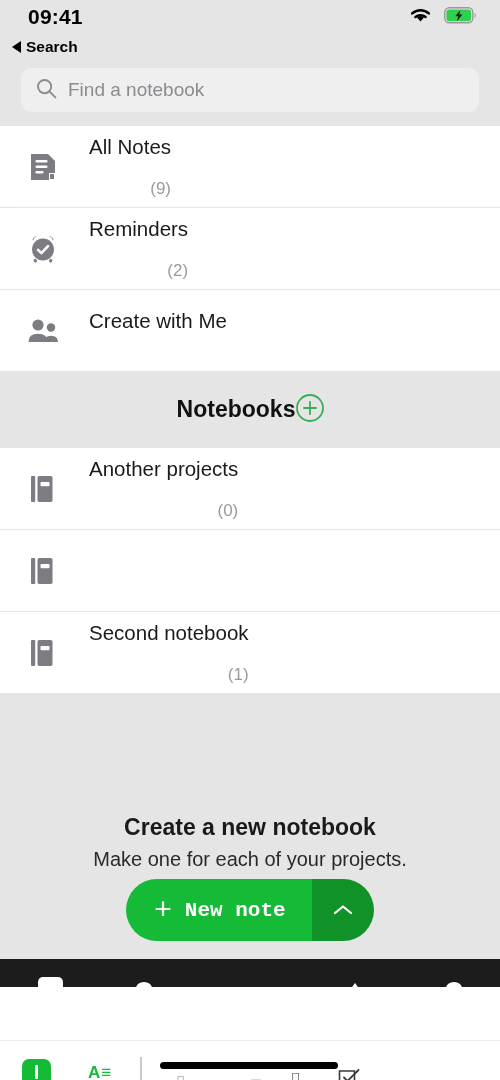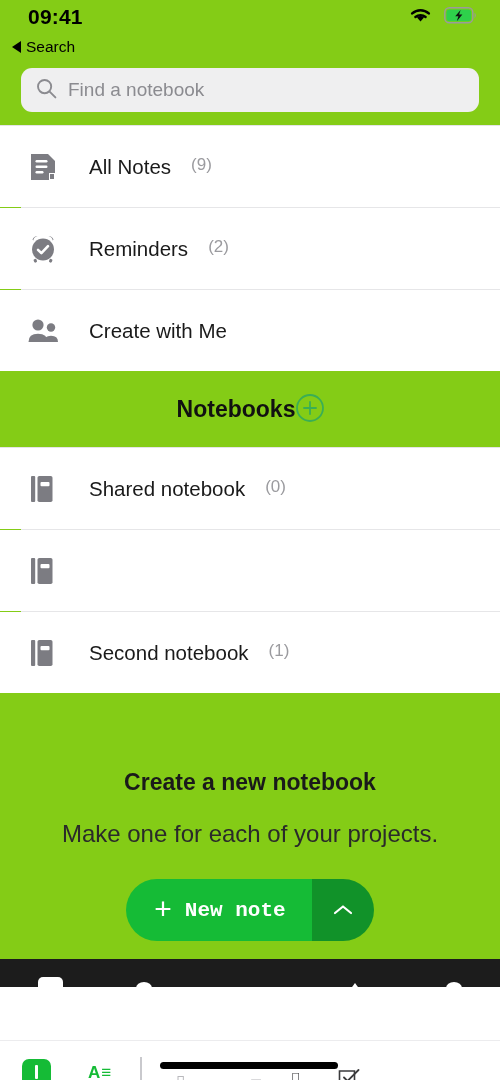--- a/index.html
+++ b/index.html
@@ -9,21 +9,21 @@
     height: 1080px;
     background: #ffffff;
     font-family: "Liberation Sans", sans-serif;
     overflow: hidden;
   }
 
   .phone {
     position: relative;
     width: 500px;
     height: 1080px;
-    background: #84cc16;
+    background: #e5e5e5;
     display: flex;
     flex-direction: column;
   }
 
   
   .status-bar {
     height: 34px;
     display: flex;
     align-items: center;
     justify-content: space-between;
@@ -62,21 +62,21 @@
     padding: 0;
   }
   .back-arrow {
     width: 0; height: 0;
     border-top: 6px solid transparent;
     border-bottom: 6px solid transparent;
     border-right: 9px solid #000;
   }
   .back-label {
     font-size: 15.5px;
-    font-weight: normal;
+    font-weight: bold;
     color: #000000;
   }
 
   
   .search-wrap {
     padding: 8px 21px 13px 21px;
     flex: 0 0 auto;
   }
   .search-box {
     height: 44px;
@@ -111,22 +111,23 @@
   .row-icon {
     width: 34px;
     display: flex;
     align-items: center;
     justify-content: center;
     flex: 0 0 34px;
   }
   .row-text {
     margin-left: 29px;
     display: flex;
-    align-items: flex-start;
+    align-items: flex-end;
     gap: 20px;
+    flex-direction: column;
   }
   .row-label {
     font-size: 20.5px;
     color: #1a1a1a;
   }
   .row-count {
     font-size: 17px;
     color: #9b9b9f;
   }
   .row-sep {
@@ -163,26 +164,26 @@
   
   .promo {
     text-align: center;
     flex: 0 0 auto;
     padding-bottom: 18px;
   }
   .promo-title {
     font-size: 23px;
     font-weight: bold;
     color: #1a1a1a;
-    margin-bottom: 24px;
+    margin-bottom: 7px;
   }
   .promo-sub {
-    font-size: 24px;
+    font-size: 20px;
     color: #2a2a2a;
-    margin-bottom: 31px;
+    margin-bottom: 8px;
   }
   .new-note-btn {
     display: inline-flex;
     height: 62px;
     border-radius: 31px;
     overflow: hidden;
     cursor: pointer;
     border: none;
     padding: 0;
   }
@@ -447,21 +448,21 @@
 
     <div class="row">
       <span class="row-icon">
         <svg width="26" height="30" viewBox="0 0 26 30">
           <rect x="1" y="2" width="4.2" height="26" rx="1" fill="#7c7c82"></rect>
           <rect x="7.5" y="2" width="15" height="26" rx="1.8" fill="#7c7c82"></rect>
           <rect x="10.5" y="8" width="9" height="4.2" rx="1" fill="#fff"></rect>
         </svg>
       </span>
       <span class="row-text">
-        <span class="row-label">Shared notebook</span>
+        <span class="row-label">Another projects</span>
         <span class="row-count">(0)</span>
       </span>
     </div>
     <div class="row-sep"></div>
 
     <div class="row">
       <span class="row-icon">
         <svg width="26" height="30" viewBox="0 0 26 30">
           <rect x="1" y="2" width="4.2" height="26" rx="1" fill="#7c7c82"></rect>
           <rect x="7.5" y="2" width="15" height="26" rx="1.8" fill="#7c7c82"></rect>

